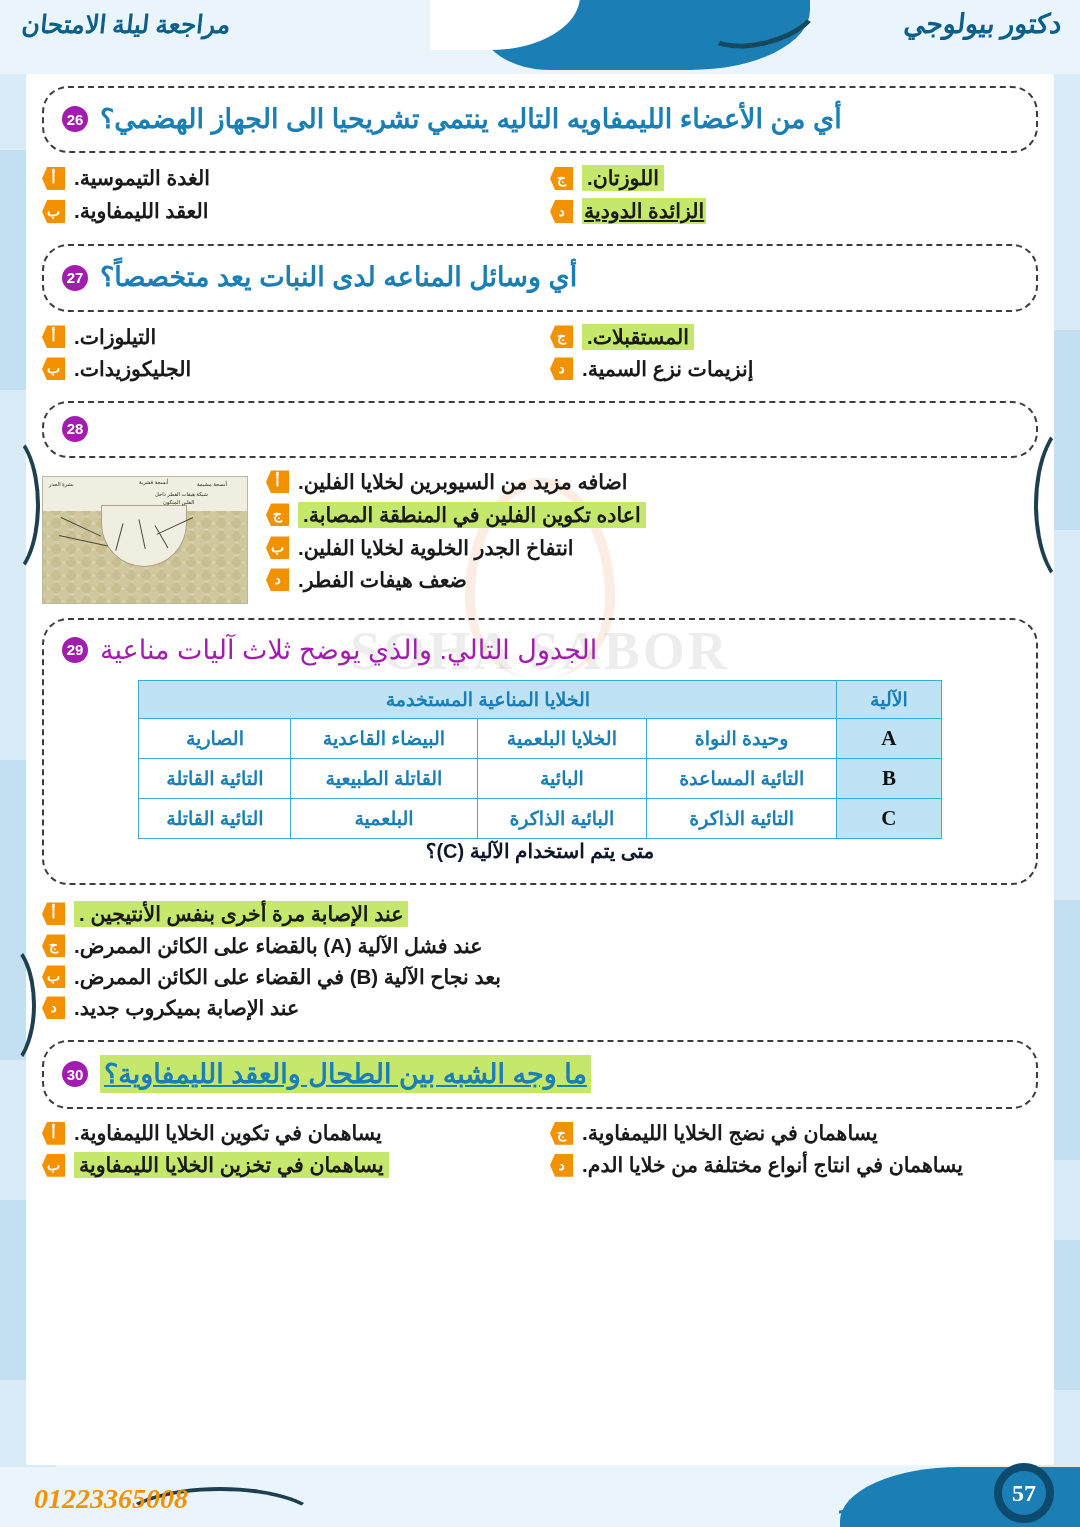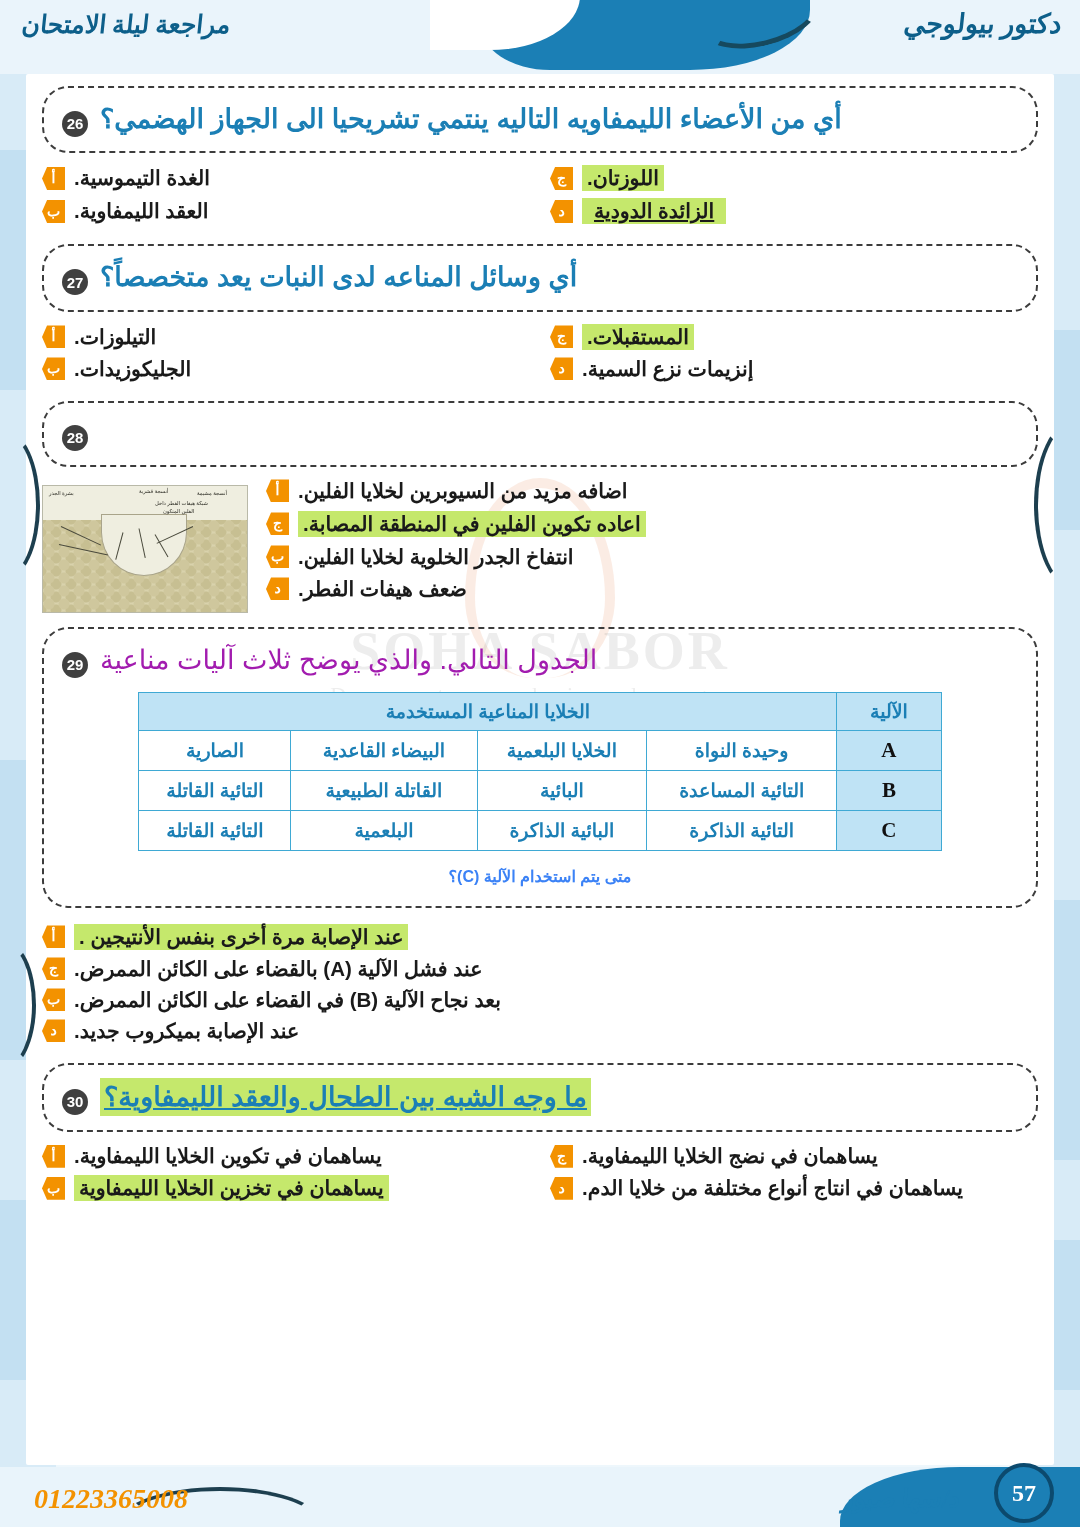--- a/index.html
+++ b/index.html
@@ -124,25 +124,24 @@
     border-radius: 26px;
     padding: 13px 18px 14px 18px;
     display: flex; align-items: center; justify-content: flex-end;
     gap: 12px;
     position: relative;
     background: transparent;
   }
   .q-num {
     width: 26px; height: 26px; min-width: 26px;
     border-radius: 50%;
-    background: #404040;
+    background: #a21caf;
     color: #fff; font-size: 15px; font-weight: bold;
     display: flex; align-items: center; justify-content: center;
     font-family: "Liberation Sans", sans-serif;
-    margin-top: 9px;
   }
   .q-text {
     color: #1b7fb5; font-size: 27px; font-weight: bold;
     text-align: right; line-height: 1.35;
   }
   .q-text.hl {
     background: #c5e86c; display:inline-block; padding: 1px 4px;
     text-decoration: underline;
   }
 
@@ -164,21 +163,21 @@
     font-size: 14px; font-weight: bold;
     display:flex; align-items:center; justify-content:center;
     clip-path: polygon(0% 50%, 22% 0%, 100% 0%, 100% 100%, 22% 100%);
     font-family: "Liberation Serif", serif;
   }
   .ans-text {
     font-size: 20.5px; font-weight: bold; color: #1a1a1a;
     text-align: right;
   }
   .ans-text.hl { background: #c5e86c; padding: 1px 5px; }
-  .ans-text.hl-u { background: #c5e86c; padding: 1px 12px; text-decoration: underline; }
+  .ans-text.hl-u { background: #c5e86c; padding: 1px 2px; text-decoration: underline; }
 
   
   .fig-row { display: flex; align-items: flex-start; gap: 18px; margin-top: 10px; }
   .fig-box {
     width: 206px; height: 128px;
     border: 1px solid #b9b9a8;
     background: #e8e3c8;
     position: relative; overflow: hidden;
     flex: 0 0 auto;
     margin-top: 8px;
@@ -235,22 +234,22 @@
     font-size: 19px; font-weight: bold;
     color: #1b7fb5;
   }
   table.immune thead th { background: #bfe3f5; }
   table.immune thead th.alia { width: 13%; }
   table.immune tbody td.alia {
     background: #bfe3f5; color: #111; font-size: 21px;
     font-family: "Liberation Serif", serif;
   }
   .tbl-question {
-    text-align: center; color:#3b82f6;
-    font-size: 16px; font-weight: bold; margin-top: 16px;
+    text-align: center; color:#0f172a;
+    font-size: 20px; font-weight: bold; 
   }
   .q-gap { height: 20px; }
 
   
   .footer {
     position: absolute; z-index: 6; left: 0; right: 0; bottom: 0; height: 66px;
   }
   .footer-band {
     position:absolute; left:0; right:0; bottom:0; height:60px; background:#e9f4fb;
   }
@@ -258,21 +257,21 @@
     position:absolute; right:0; bottom:0; width:240px; height:60px;
     background:#1b7fb5;
     border-top-left-radius: 120px 54px;
   }
   .page-badge {
     position:absolute; right:26px; bottom:4px;
     width:60px; height:60px; border-radius:50%;
     background:#1b7fb5; color:#fff;
     display:flex; align-items:center; justify-content:center;
     font-size:24px; font-weight:bold;
-    border: 4px solid #0c4a6e;
+    border: 8px solid #0c4a6e;
     font-family:"Liberation Serif", serif;
   }
   .footer-name {
     position:absolute; right:120px; bottom:14px;
     color:#1b7fb5; font-size:25px; font-weight:bold;
     font-family:"Liberation Serif", serif;
     transform: skewX(-6deg);
   }
   .footer-phone {
     position:absolute; left:34px; bottom:12px;

